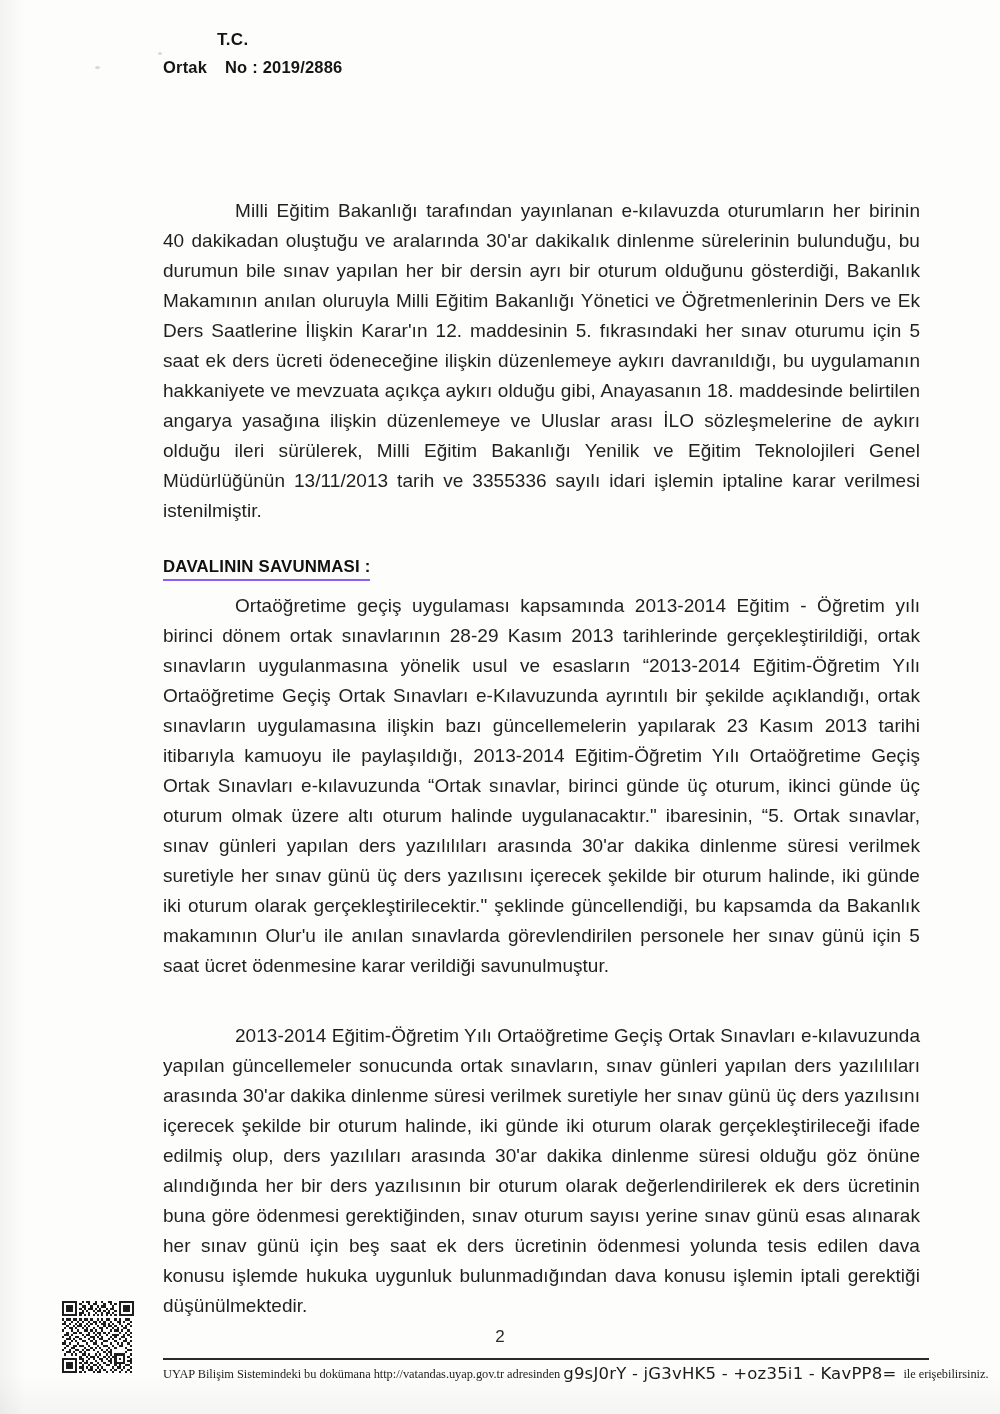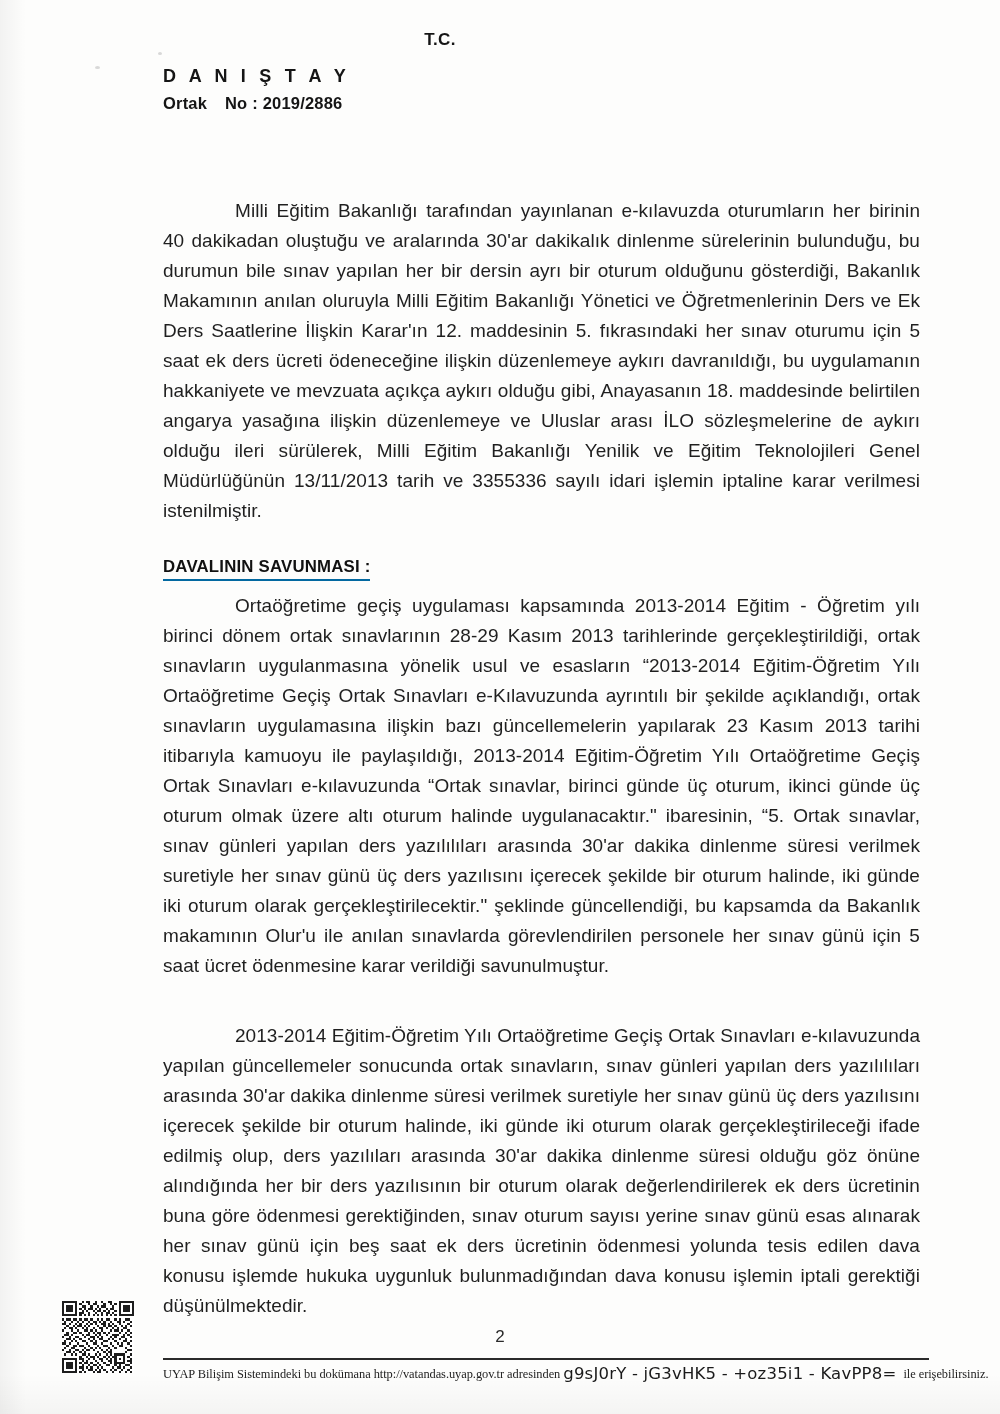--- a/index.html
+++ b/index.html
@@ -28,23 +28,22 @@
     position: absolute;
     left: 163px;
     top: 30px;
     width: 500px;
   }
   .hdr-tc {
     font-size: 17px;
     font-weight: bold;
     letter-spacing: 0.3px;
     margin-left: 54px;
-    margin-bottom: 16px;
+    margin-bottom: 8px;
     color: #151515;
-    text-align: center;
   }
   .hdr-danistay {
     font-size: 18px;
     font-weight: bold;
     letter-spacing: 4.2px;
     margin-bottom: 7px;
     color: #151515;
   }
   .hdr-daire {
     font-size: 17px;
@@ -90,21 +89,21 @@
     letter-spacing: 0.05px;
   }
 
   h2.section-heading {
     margin: 0;
     font-size: 16.8px;
     font-weight: bold;
     letter-spacing: 0.2px;
     color: #111;
     display: inline-block;
-    border-bottom: 2px solid #0369a1;
+    border-bottom: 2px solid #8b5cf6;
     padding-bottom: 1px;
     line-height: 22px;
   }
   .heading-wrap { margin: 0; padding: 0; }
 
   .gap-before-heading { height: 30px; }
   .gap-after-heading  { height: 10px; }
 
   
   .qr {
@@ -172,21 +171,20 @@
 </head>
 <body>
 
 <div class="page">
 
   <div class="speck" style="left:95px; top:66px; width:5px; height:3px;"></div>
   <div class="speck" style="left:158px; top:52px; width:4px; height:3px;"></div>
 
   <div class="header">
     <div class="hdr-tc">T.C.</div>
-    <div class="hdr-danistay">D A N I Ş T A Y</div>
     <div class="hdr-row">
       <span class="lbl">Ortak</span>
       <span class="val">No : 2019/2886</span>
     </div>
   </div>
 
   <div class="content">
 
     <p class="para">Milli Eğitim Bakanlığı tarafından yayınlanan e-kılavuzda oturumların her birinin 40 dakikadan oluştuğu ve aralarında 30'ar dakikalık dinlenme sürelerinin bulunduğu, bu durumun bile sınav yapılan her bir dersin ayrı bir oturum olduğunu gösterdiği, Bakanlık Makamının anılan oluruyla  Milli Eğitim Bakanlığı Yönetici ve Öğretmenlerinin Ders ve Ek Ders Saatlerine İlişkin Karar'ın 12. maddesinin 5. fıkrasındaki her sınav oturumu için 5 saat ek ders ücreti ödeneceğine ilişkin düzenlemeye aykırı davranıldığı, bu uygulamanın hakkaniyete ve mevzuata açıkça aykırı olduğu gibi, Anayasanın 18. maddesinde belirtilen angarya yasağına ilişkin düzenlemeye ve Uluslar arası İLO sözleşmelerine de aykırı olduğu ileri sürülerek, Milli Eğitim Bakanlığı Yenilik ve Eğitim Teknolojileri Genel Müdürlüğünün 13/11/2013 tarih ve 3355336 sayılı idari işlemin iptaline karar verilmesi istenilmiştir.</p>
 

